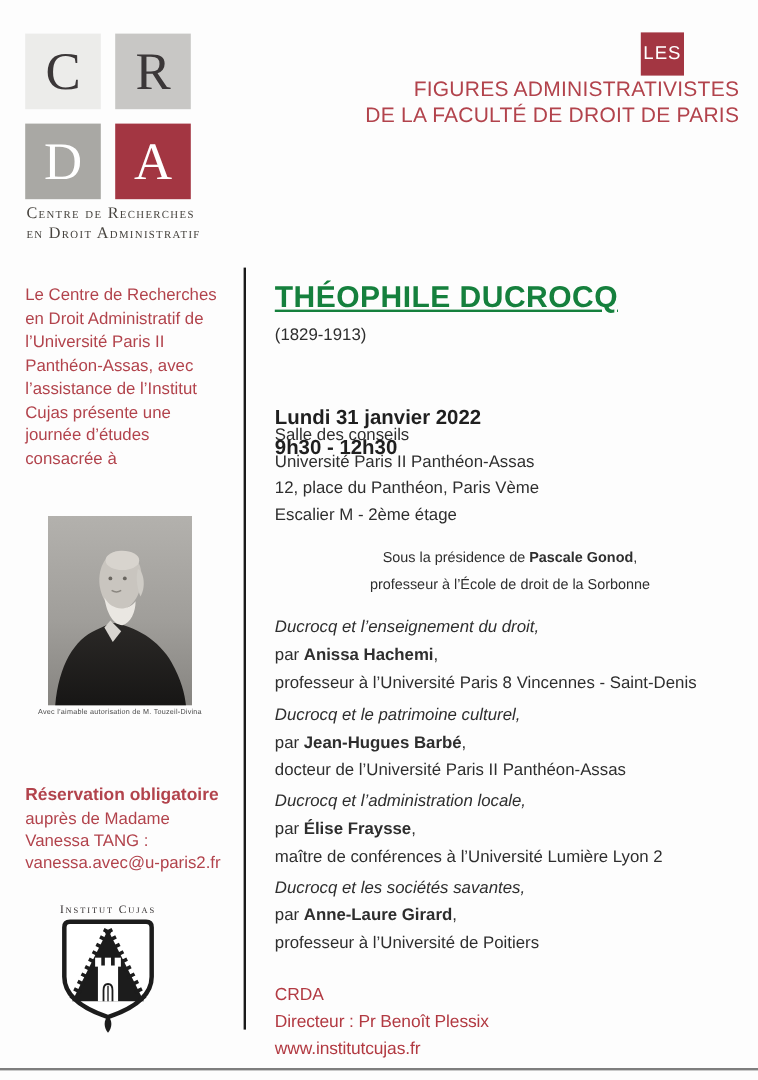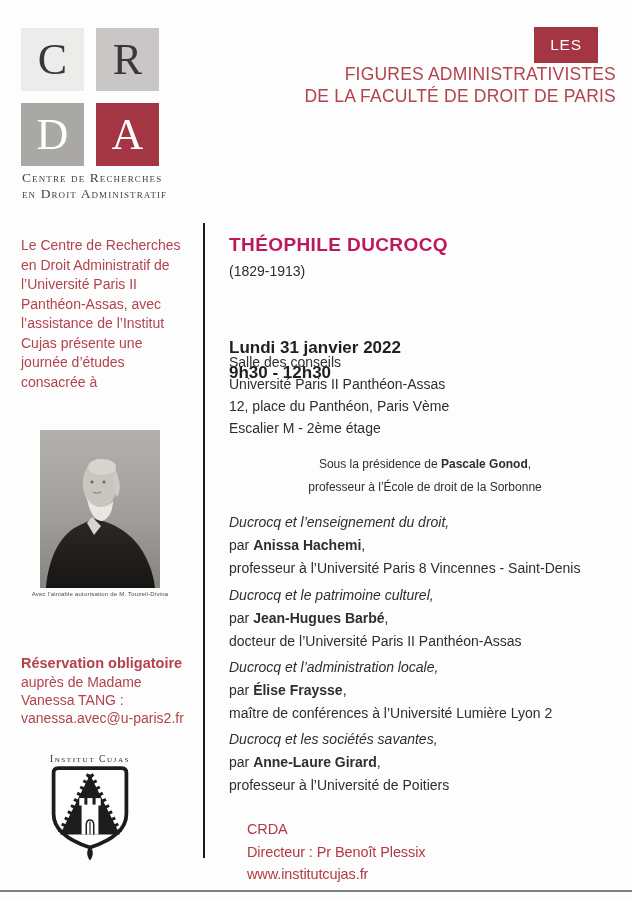--- a/index.html
+++ b/index.html
@@ -15,21 +15,21 @@
     font-family:"Liberation Serif", serif; font-size:44px; line-height:1;}
   .cell-c{background:#ececea; color:#3b3738;}
   .cell-r{background:#c8c7c5; color:#3b3738;}
   .cell-d{background:#a9a8a4; color:#ffffff;}
   .cell-a{background:var(--accent,#a33642); color:#ffffff;}
   .logo-name{position:absolute; left:22px; top:170px;
     font-family:"Liberation Serif", serif; font-variant:small-caps;
     font-size:13.5px; line-height:15.5px; letter-spacing:1.1px; color:#47443f;}
   .logo-name span{display:block;}
   
-  .les-badge{position:absolute; left:534px; top:27px; width:64px; height:36px;
+  .les-badge{position:absolute; left:534px; top:27px; width:36px; height:36px;
     background:var(--accent,#a33642); color:#fff; display:flex; align-items:center;
     justify-content:center; font-size:15.5px; letter-spacing:.8px;}
   .header-title{position:absolute; right:16px; top:64px; text-align:right;
     color:var(--accent-text,#b2434c); font-size:17.5px; line-height:21.5px; letter-spacing:.2px;}
   .header-title span{display:block;}
   
   .vline{position:absolute; left:203px; top:223px; width:2px; height:635px; background:var(--divider,#1a1a1a);}
   .intro{position:absolute; left:21px; top:236px; width:180px;
     color:var(--accent-text,#b2434c); font-size:14px; line-height:19.5px; white-space:pre-line;}
   .photo{position:absolute; left:40px; top:430px; width:120px; height:158px;}
@@ -40,34 +40,34 @@
     color:var(--accent-text,#b2434c); font-size:14px; line-height:18px;}
   .res-title{font-weight:bold; font-size:14.5px; margin-bottom:1px;}
   .res-lines{white-space:pre-line;}
   .cujas{position:absolute; left:30px; top:754px; width:120px; text-align:center;}
   .cujas-label{font-family:"Liberation Serif", serif; font-variant:small-caps;
     font-size:9.5px; letter-spacing:1.6px; color:#2e2a2b;}
   .cujas svg{width:84px; height:96px; margin-top:1px;}
   
   .mb{position:absolute; left:229px; width:392px;}
   .m-title{top:234px;}
-  .m-title h1{margin:0; font-size:19px; font-weight:bold; letter-spacing:.4px; color:#be185d;}
+  .m-title h1{margin:0; font-size:25px; font-weight:bold; letter-spacing:.4px; color:#15803d;text-decoration:underline;}
   .m-sub{font-size:14px; margin-top:7px; color:#2e2e2e;}
   .m-date{top:291px; font-weight:bold; font-size:17px; line-height:25px; color:#1f1f1f;margin-top:44px;}
   .m-date span{display:block;}
   .m-loc{top:351px; font-size:14px; line-height:22px; white-space:pre-line;}
   .m-pres{top:453px; font-size:14px; line-height:23px;}
   .m-pres span{font-size:12px;text-align:center;}
   .session{font-size:14px; line-height:23px;}
   .s1{top:511px;} .s2{top:584px;} .s3{top:656px;} .s4{top:728px;}
   .topic{font-style:italic; display:block;}
   .line{display:block;}
   b.name{font-weight:bold;}
   .m-footer{top:818px; color:var(--footer-red,#b23a42); font-size:14.5px; line-height:22.5px; letter-spacing:-.1px;}
-  .m-footer span{display:block;margin-left:18px;}
+  .m-footer span{display:block;}
   .hrule{position:absolute; left:0; top:890px; width:632px; height:2px; background:var(--rule,#7e7e7e);}
 </style>
 </head>
 <body>
 
 <div class="page">
 
   <div class="logo-grid">
     <div class="logo-cell cell-c">
         <span>C</span>

